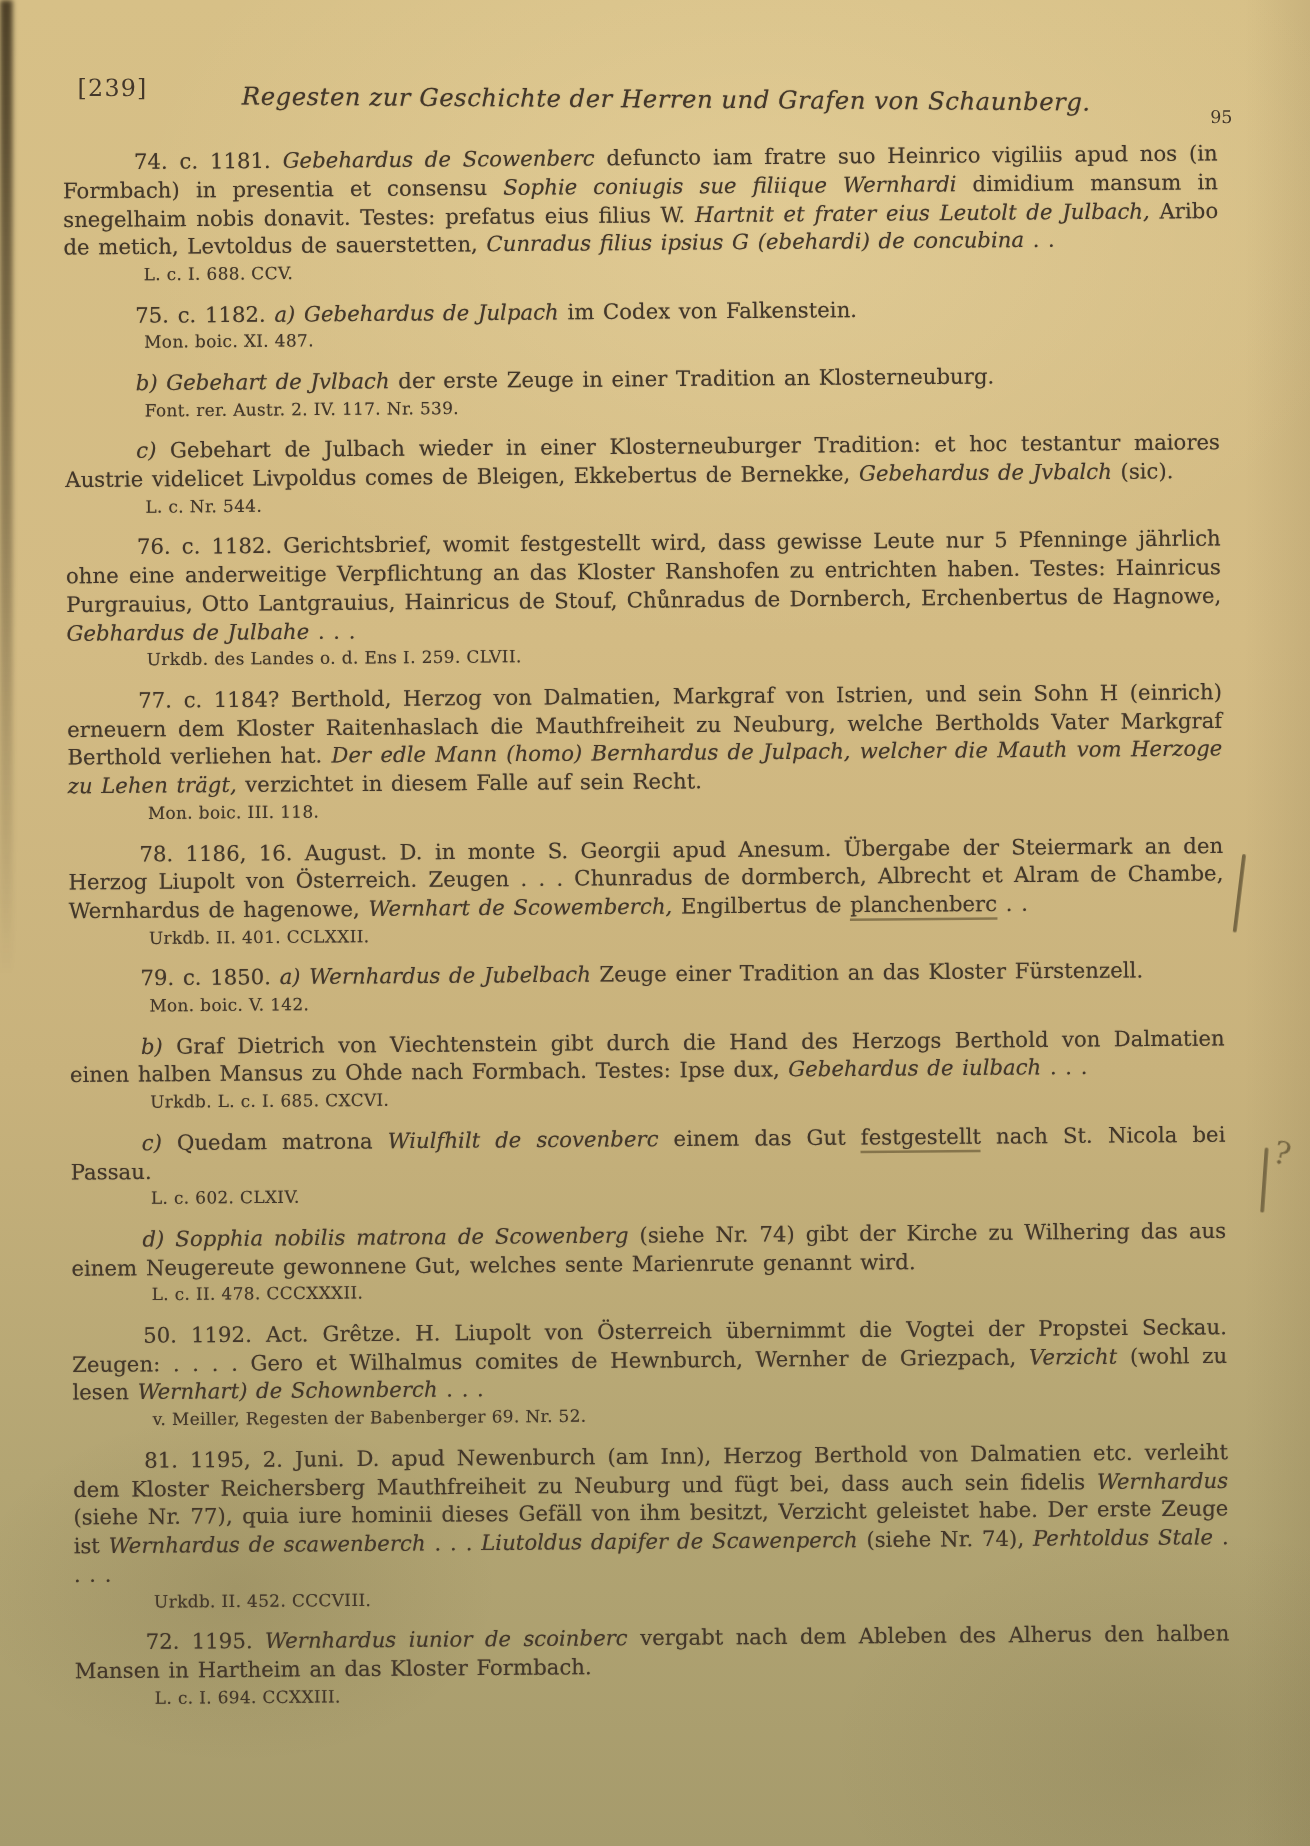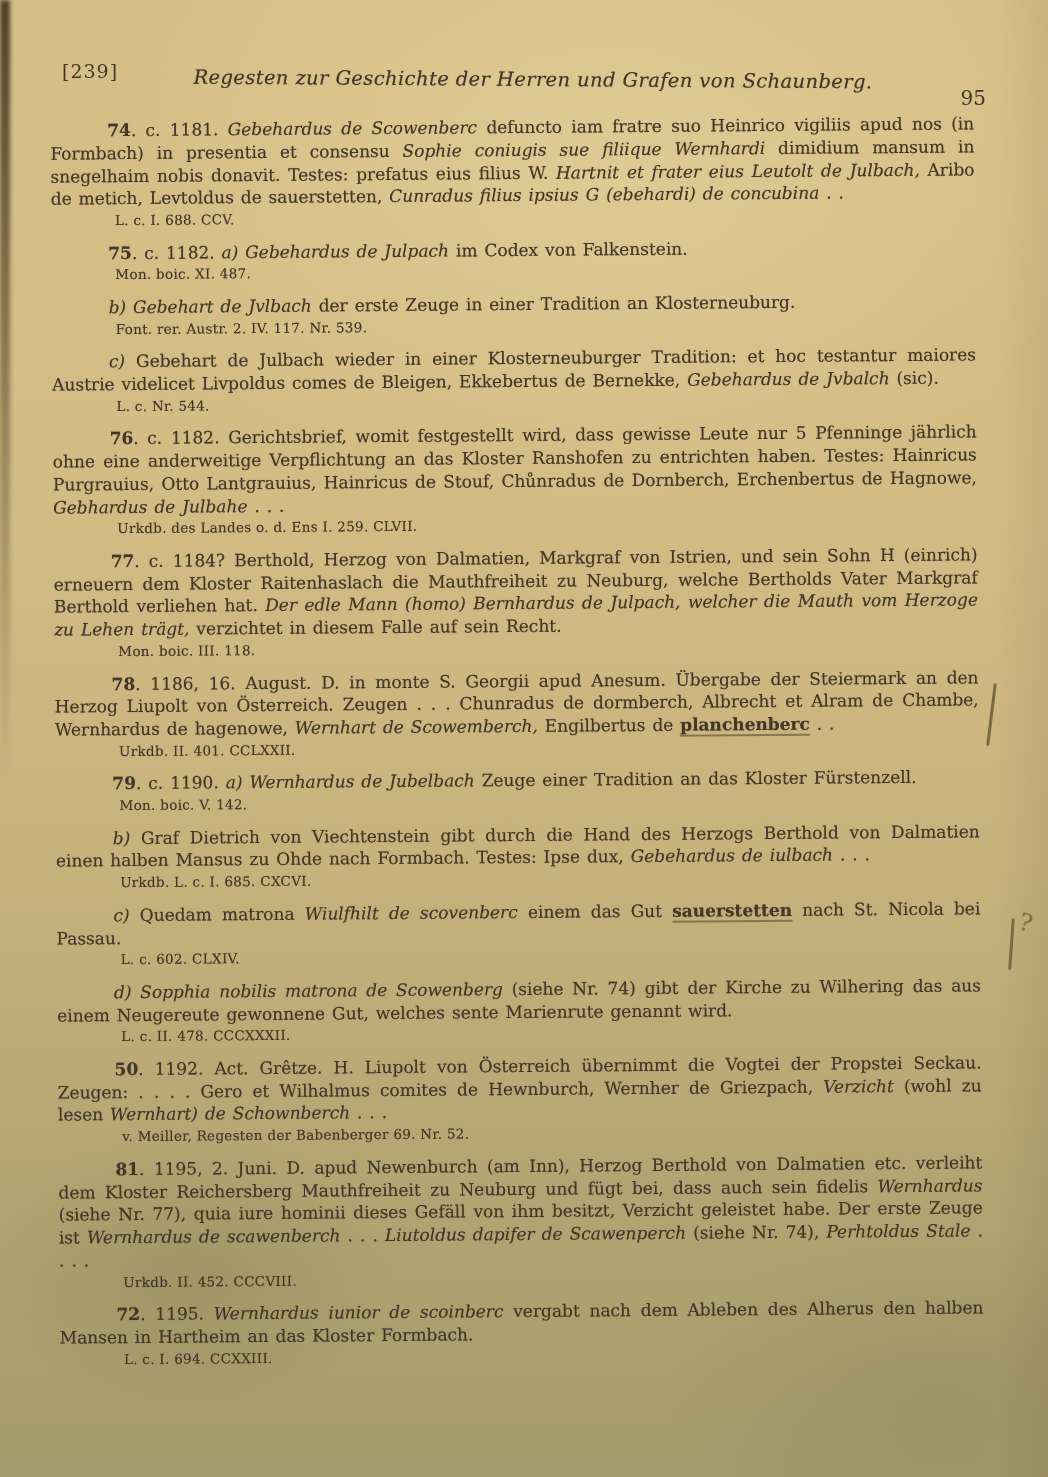--- a/index.html
+++ b/index.html
@@ -24,32 +24,32 @@
       radial-gradient(ellipse 300px 200px at 18% 86%, rgba(60,55,30,0.12), transparent 70%),
       radial-gradient(ellipse 400px 260px at 90% 95%, rgba(60,55,30,0.10), transparent 70%);
   }
   .header{position:absolute;top:58px;left:50px;right:62px;height:52px;}
   .bracket{position:absolute;left:12px;top:2px;font-size:19px;letter-spacing:1px;}
   .title{
     text-align:center;font-style:italic;font-size:19.5px;letter-spacing:0.4px;
     margin:10px 90px 0 120px;transform:rotate(0.4deg);
     text-shadow:0 0 0.9px rgba(62,50,32,0.55);
   }
-  .pageno{position:absolute;right:0;top:28px;font-size:20px;}
+  .pageno{position:absolute;right:0;top:28px;font-size:14px;}
   .content{
     position:absolute;top:104px;left:50px;width:924px;
     transform:rotate(-0.45deg);transform-origin:50% 0;
   }
   p.entry{
     margin:12px 0 2px;font-size:17px;line-height:1.34;text-align:justify;text-indent:57px;
     text-shadow:0 0 0.8px rgba(62,50,32,0.5);word-spacing:1.5px;
   }
-  p.entry .b{font-weight:bold;}
+  p.entry .b{font-weight:normal;}
   p.entry .i{font-style:italic;}
-  p.entry .u{border-bottom:2px solid rgba(112,96,60,0.75);font-weight:bold;}
+  p.entry .u{border-bottom:2px solid rgba(112,96,60,0.75);}
   p.citation{
     margin:2px 0 12px 64px;font-size:13.5px;line-height:1.3;
     text-shadow:0 0 0.7px rgba(62,50,32,0.5);letter-spacing:0.3px;
   }
   .pencil-slash{
     position:absolute;left:990px;top:683px;width:2.5px;height:63px;
     background:rgba(104,90,58,0.85);transform:rotate(7deg);border-radius:2px;filter:blur(0.4px);
   }
   .pencil-bar{
     position:absolute;left:1010px;top:918px;width:2.5px;height:52px;
@@ -81,25 +81,25 @@
       <p class="entry"><span class="i">b) Gebehart de Jvlbach</span><span> der erste Zeuge in einer Tradition an Klosterneuburg.</span></p>
       <p class="citation">Font. rer. Austr. 2. IV. 117. Nr. 539.</p>
       <p class="entry"><span class="i">c)</span><span> Gebehart de Julbach wieder in einer Klosterneuburger Tradition: et hoc testantur maiores Austrie videlicet Livpoldus comes de Bleigen, Ekkebertus de Bernekke, </span><span class="i">Gebehardus de Jvbalch</span><span> (sic).</span></p>
       <p class="citation">L. c. Nr. 544.</p>
       <p class="entry"><span class="b">76</span><span>. c. 1182. Gerichtsbrief, womit festgestellt wird, dass gewisse Leute nur 5 Pfenninge jährlich ohne eine anderweitige Verpflichtung an das Kloster Ranshofen zu entrichten haben. Testes: Hainricus Purgrauius, Otto Lantgrauius, Hainricus de Stouf, Chůnradus de Dornberch, Erchenbertus de Hagnowe, </span><span class="i">Gebhardus de Julbahe</span><span> . . .</span></p>
       <p class="citation">Urkdb. des Landes o. d. Ens I. 259. CLVII.</p>
       <p class="entry"><span class="b">77</span><span>. c. 1184? Berthold, Herzog von Dalmatien, Markgraf von Istrien, und sein Sohn H (einrich) erneuern dem Kloster Raitenhaslach die Mauthfreiheit zu Neuburg, welche Bertholds Vater Markgraf Berthold verliehen hat. </span><span class="i">Der edle Mann (homo) Bernhardus de Julpach, welcher die Mauth vom Herzoge zu Lehen trägt,</span><span> verzichtet in diesem Falle auf sein Recht.</span></p>
       <p class="citation">Mon. boic. III. 118.</p>
       <p class="entry"><span class="b">78</span><span>. 1186, 16. August. D. in monte S. Georgii apud Anesum. Übergabe der Steiermark an den Herzog Liupolt von Österreich. Zeugen . . . Chunradus de dormberch, Albrecht et Alram de Chambe, Wernhardus de hagenowe, </span><span class="i">Wernhart de Scowemberch,</span><span> Engilbertus de </span><span class="u">planchenberc</span><span> . .</span></p>
       <p class="citation">Urkdb. II. 401. CCLXXII.</p>
-      <p class="entry"><span class="b">79</span><span>. c. 1190. </span><span class="i">a) Wernhardus de Jubelbach</span><span> Zeuge einer Tradition an das Kloster Fürstenzell.</span></p>
+      <p class="entry"><span class="b">79</span><span>. c. 1850. </span><span class="i">a) Wernhardus de Jubelbach</span><span> Zeuge einer Tradition an das Kloster Fürstenzell.</span></p>
       <p class="citation">Mon. boic. V. 142.</p>
       <p class="entry"><span class="i">b)</span><span> Graf Dietrich von Viechtenstein gibt durch die Hand des Herzogs Berthold von Dalmatien einen halben Mansus zu Ohde nach Formbach. Testes: Ipse dux, </span><span class="i">Gebehardus de iulbach</span><span> . . .</span></p>
       <p class="citation">Urkdb. L. c. I. 685. CXCVI.</p>
-      <p class="entry"><span class="i">c)</span><span> Quedam matrona </span><span class="i">Wiulfhilt de scovenberc</span><span> einem das Gut </span><span class="u">sauerstetten</span><span> nach St. Nicola bei Passau.</span></p>
+      <p class="entry"><span class="i">c)</span><span> Quedam matrona </span><span class="i">Wiulfhilt de scovenberc</span><span> einem das Gut </span><span class="u">festgestellt</span><span> nach St. Nicola bei Passau.</span></p>
       <p class="citation">L. c. 602. CLXIV.</p>
       <p class="entry"><span class="i">d) Sopphia nobilis matrona de Scowenberg</span><span> (siehe Nr. 74) gibt der Kirche zu Wilhering das aus einem Neugereute gewonnene Gut, welches sente Marienrute genannt wird.</span></p>
       <p class="citation">L. c. II. 478. CCCXXXII.</p>
       <p class="entry"><span class="b">50</span><span>. 1192. Act. Grêtze. H. Liupolt von Österreich übernimmt die Vogtei der Propstei Seckau. Zeugen: . . . . Gero et Wilhalmus comites de Hewnburch, Wernher de Griezpach, </span><span class="i">Verzicht</span><span> (wohl zu lesen </span><span class="i">Wernhart) de Schownberch</span><span> . . .</span></p>
       <p class="citation">v. Meiller, Regesten der Babenberger 69. Nr. 52.</p>
       <p class="entry"><span class="b">81</span><span>. 1195, 2. Juni. D. apud Newenburch (am Inn), Herzog Berthold von Dalmatien etc. verleiht dem Kloster Reichersberg Mauthfreiheit zu Neuburg und fügt bei, dass auch sein fidelis </span><span class="i">Wernhardus</span><span> (siehe Nr. 77), quia iure hominii dieses Gefäll von ihm besitzt, Verzicht geleistet habe. Der erste Zeuge ist </span><span class="i">Wernhardus de scawenberch</span><span> . . . </span><span class="i">Liutoldus dapifer de Scawenperch</span><span> (siehe Nr. 74), </span><span class="i">Perhtoldus Stale</span><span> . . . .</span></p>
       <p class="citation">Urkdb. II. 452. CCCVIII.</p>
       <p class="entry"><span class="b">72</span><span>. 1195. </span><span class="i">Wernhardus iunior de scoinberc</span><span> vergabt nach dem Ableben des Alherus den halben Mansen in Hartheim an das Kloster Formbach.</span></p>
       <p class="citation">L. c. I. 694. CCXXIII.</p>
     </main>

